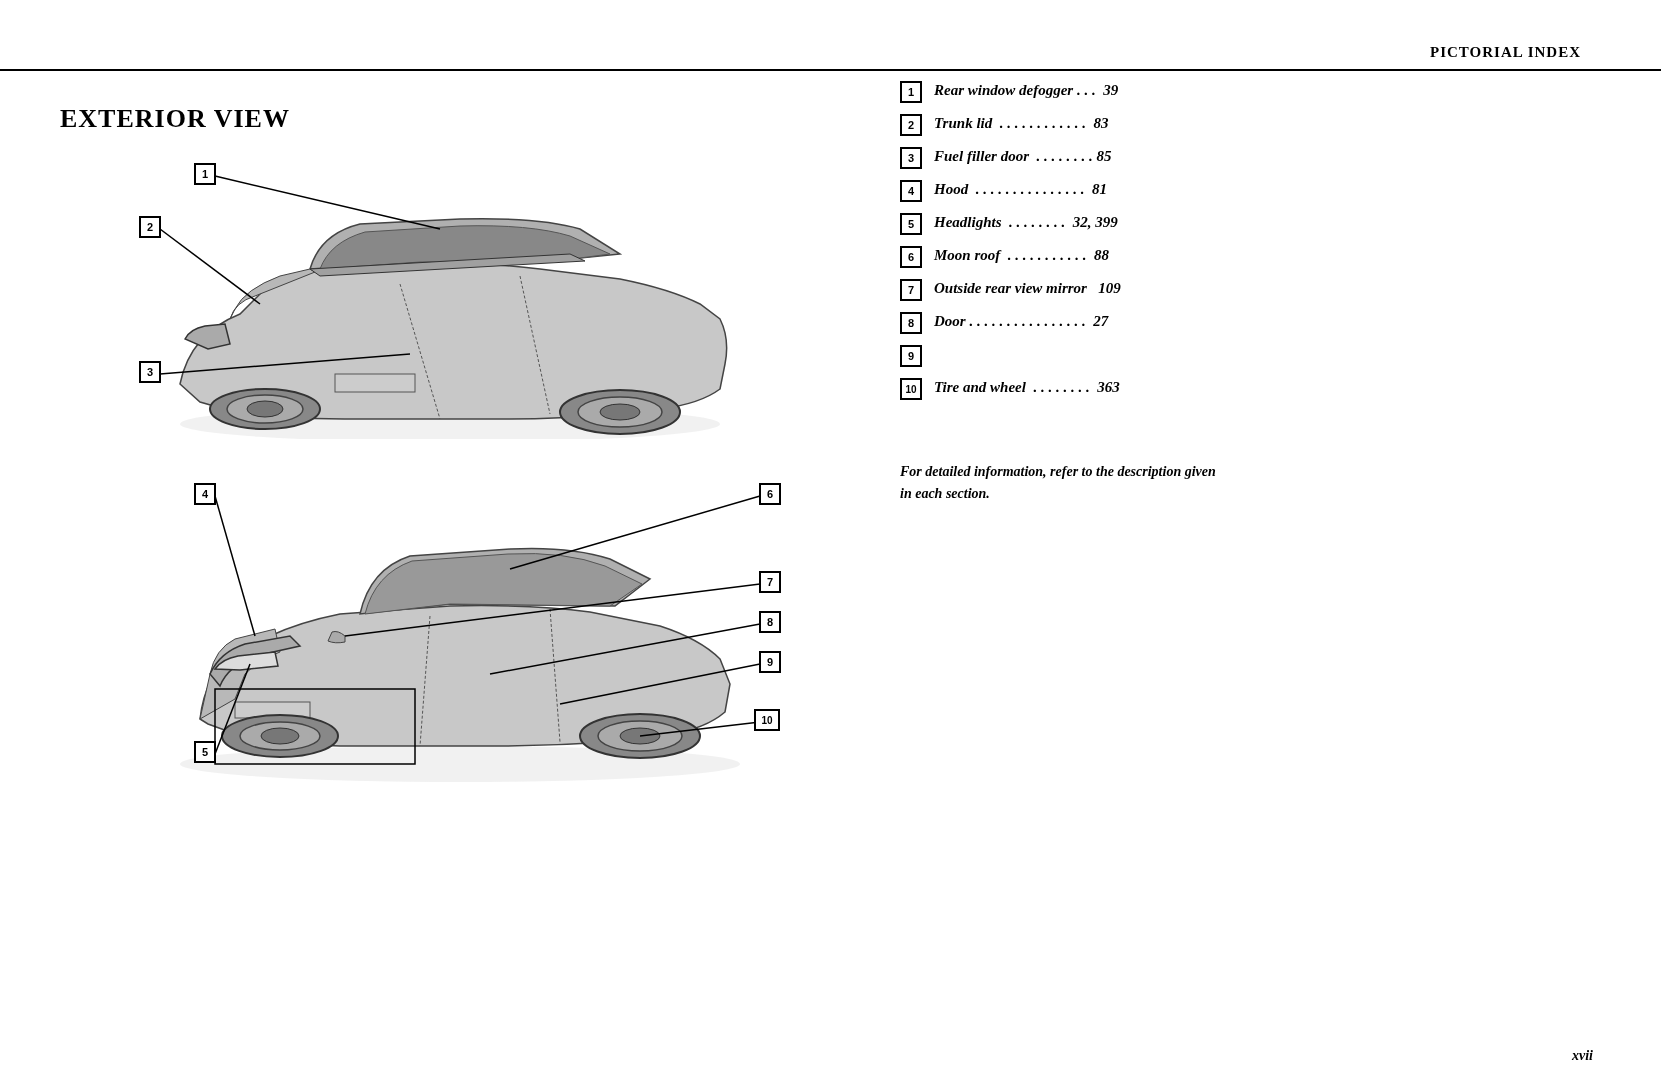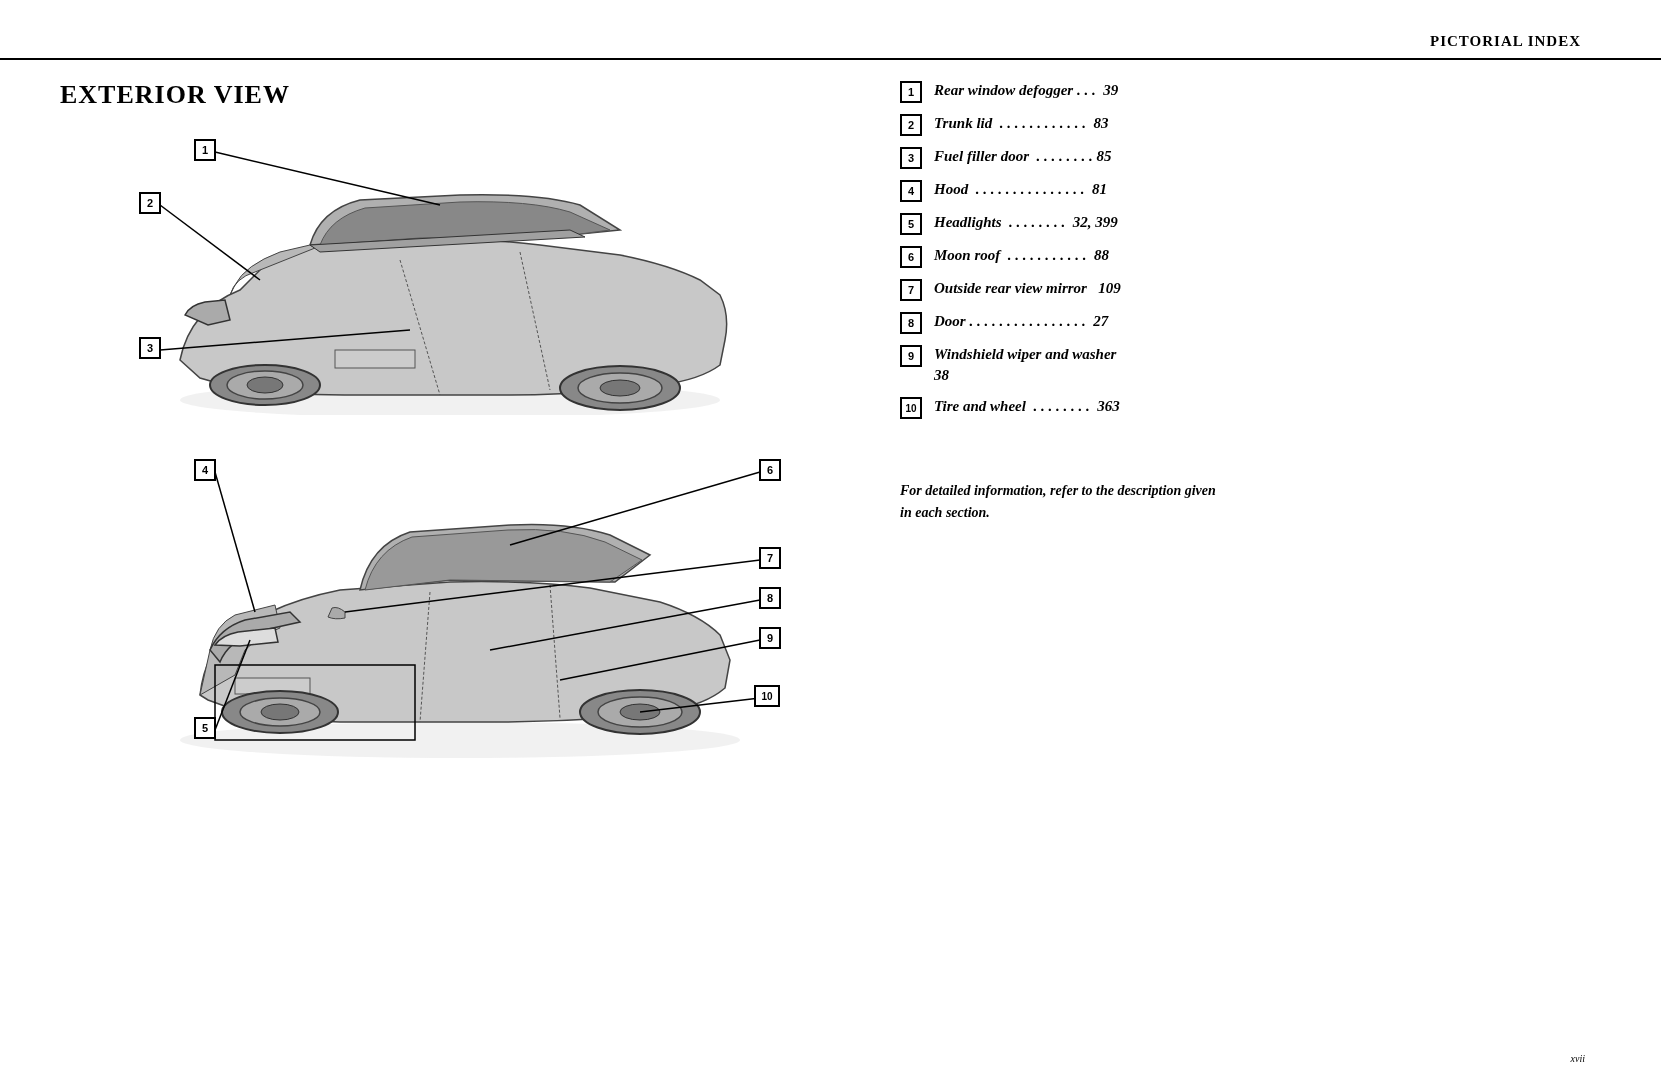--- a/index.html
+++ b/index.html
@@ -11,21 +11,21 @@
       overflow: hidden;
       position: relative;
     }
 
     
     .page-header {
       position: absolute;
       top: 0;
       left: 0;
       right: 0;
-      height: 60px;
+      height: 71px;
       display: flex;
       align-items: flex-end;
       justify-content: flex-end;
       padding-right: 80px;
       padding-bottom: 8px;
       border-bottom: 2px solid #000;
     }
     .header-title {
       font-weight: bold;
       font-size: 15px;
@@ -41,20 +41,21 @@
       bottom: 40px;
       display: flex;
       flex-direction: row;
     }
 
     
     .left-panel {
       flex: 0 0 780px;
       position: relative;
       padding-top: 20px;
+      margin-top: 24px;
     }
 
     .section-title {
       font-size: 26px;
       font-weight: 900;
       letter-spacing: 1px;
       margin-bottom: 20px;
       font-style: normal;
     }
 
@@ -128,23 +129,24 @@
       font-size: 14px;
       margin-top: 61px;
       line-height: 1.6;
       max-width: 320px;
     }
 
     
     .page-number {
       position: absolute;
       bottom: 15px;
-      right: 76px;
-      font-size: 10px;
+      right: 68px;
+      font-size: 14px;
       font-style: italic;
+      font-weight: bold;
     }
   </style>
 </head>
 <body>
 
 <div class="page-header">
   <span class="header-title">PICTORIAL INDEX</span>
 </div>
 
 <div class="main-content">
@@ -299,21 +301,20 @@
         <span class="index-text">Outside rear view mirror &nbsp; 109</span>
       </li>
 
       <li class="index-item">
         <div class="index-num-box">8</div>
         <span class="index-text">Door . . . . . . . . . . . . . . . .&nbsp; 27</span>
       </li>
 
       <li class="index-item">
         <div class="index-num-box">9</div>
-        <span class="index-text">Windshield wiper and washer<br>38</span>
       </li>
 
       <li class="index-item">
         <div class="index-num-box" style="font-size:10px;">10</div>
         <span class="index-text">Tire and wheel &nbsp;. . . . . . . .&nbsp; 363</span>
       </li>
 
     </ul>
 
     <div class="note-text">For detailed information, refer to the description given in each section.</div>

